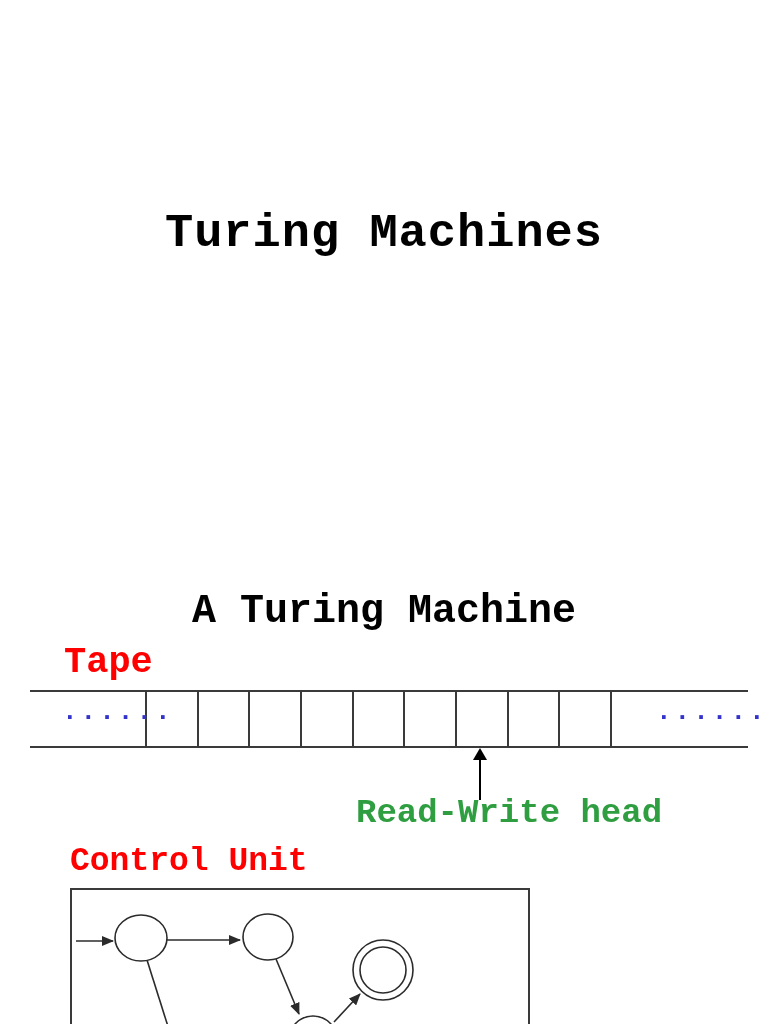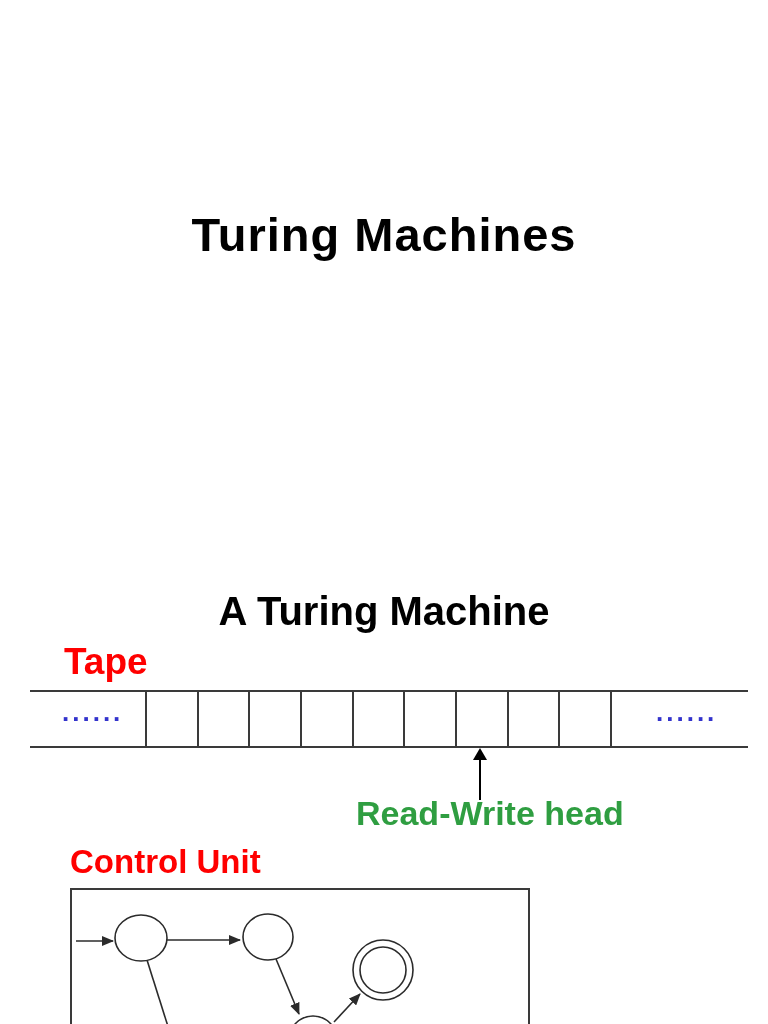--- a/index.html
+++ b/index.html
@@ -5,20 +5,21 @@
   :root{
     --red:#ff0000; --green:#2f9e41; --blue:#3333cc;
     --line:#3a3a3a; --dline:#2b2b2b; --bg:#ffffff; --text:#000000;
   }
   *{margin:0;padding:0;box-sizing:border-box;}
   html,body{background:#fff;}
   body{font-family:"Liberation Sans",sans-serif;}
   .canvas{
     position:relative;width:768px;height:1024px;background:var(--bg);
     overflow:hidden;
+    font-family:Liberation Mono, monospace;
   }
   .abs{position:absolute;}
   .slide1-title{
     top:207px;left:0;width:768px;text-align:center;
     font-size:47px;font-weight:bold;color:var(--text);letter-spacing:1px;
   }
   .slide2-title{
     top:589px;left:0;width:768px;text-align:center;
     font-size:40px;font-weight:bold;color:var(--text);
   }

